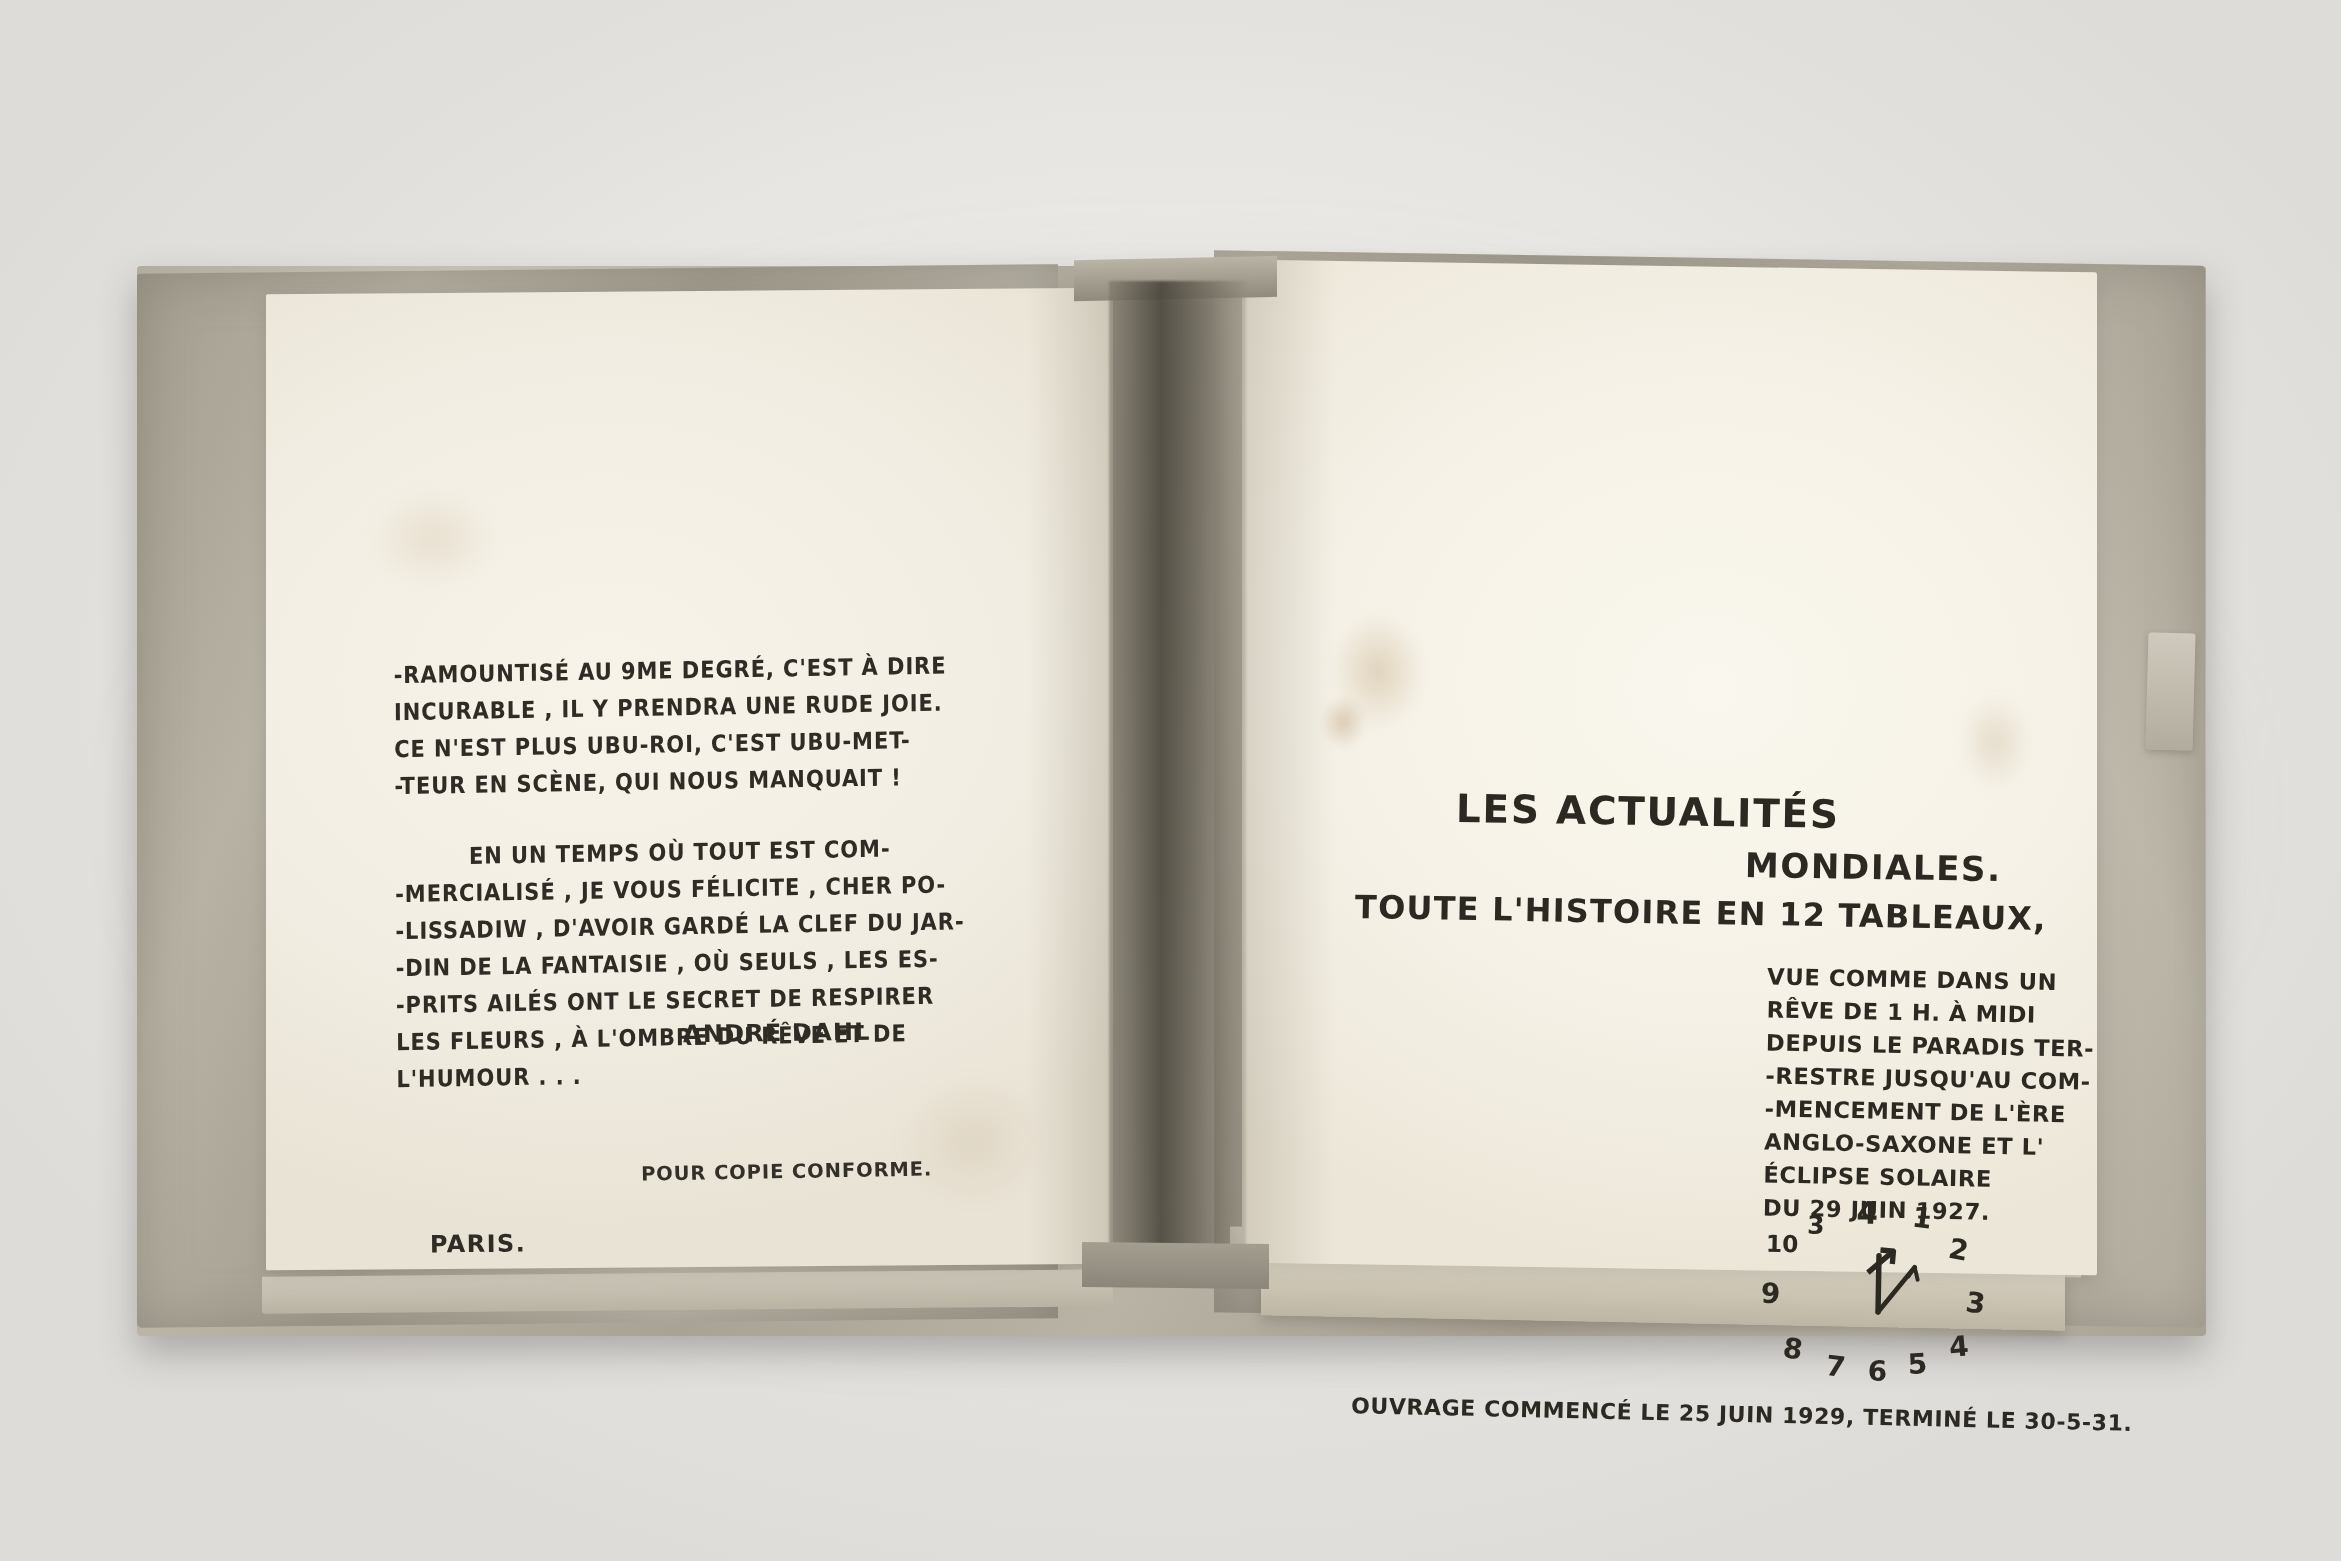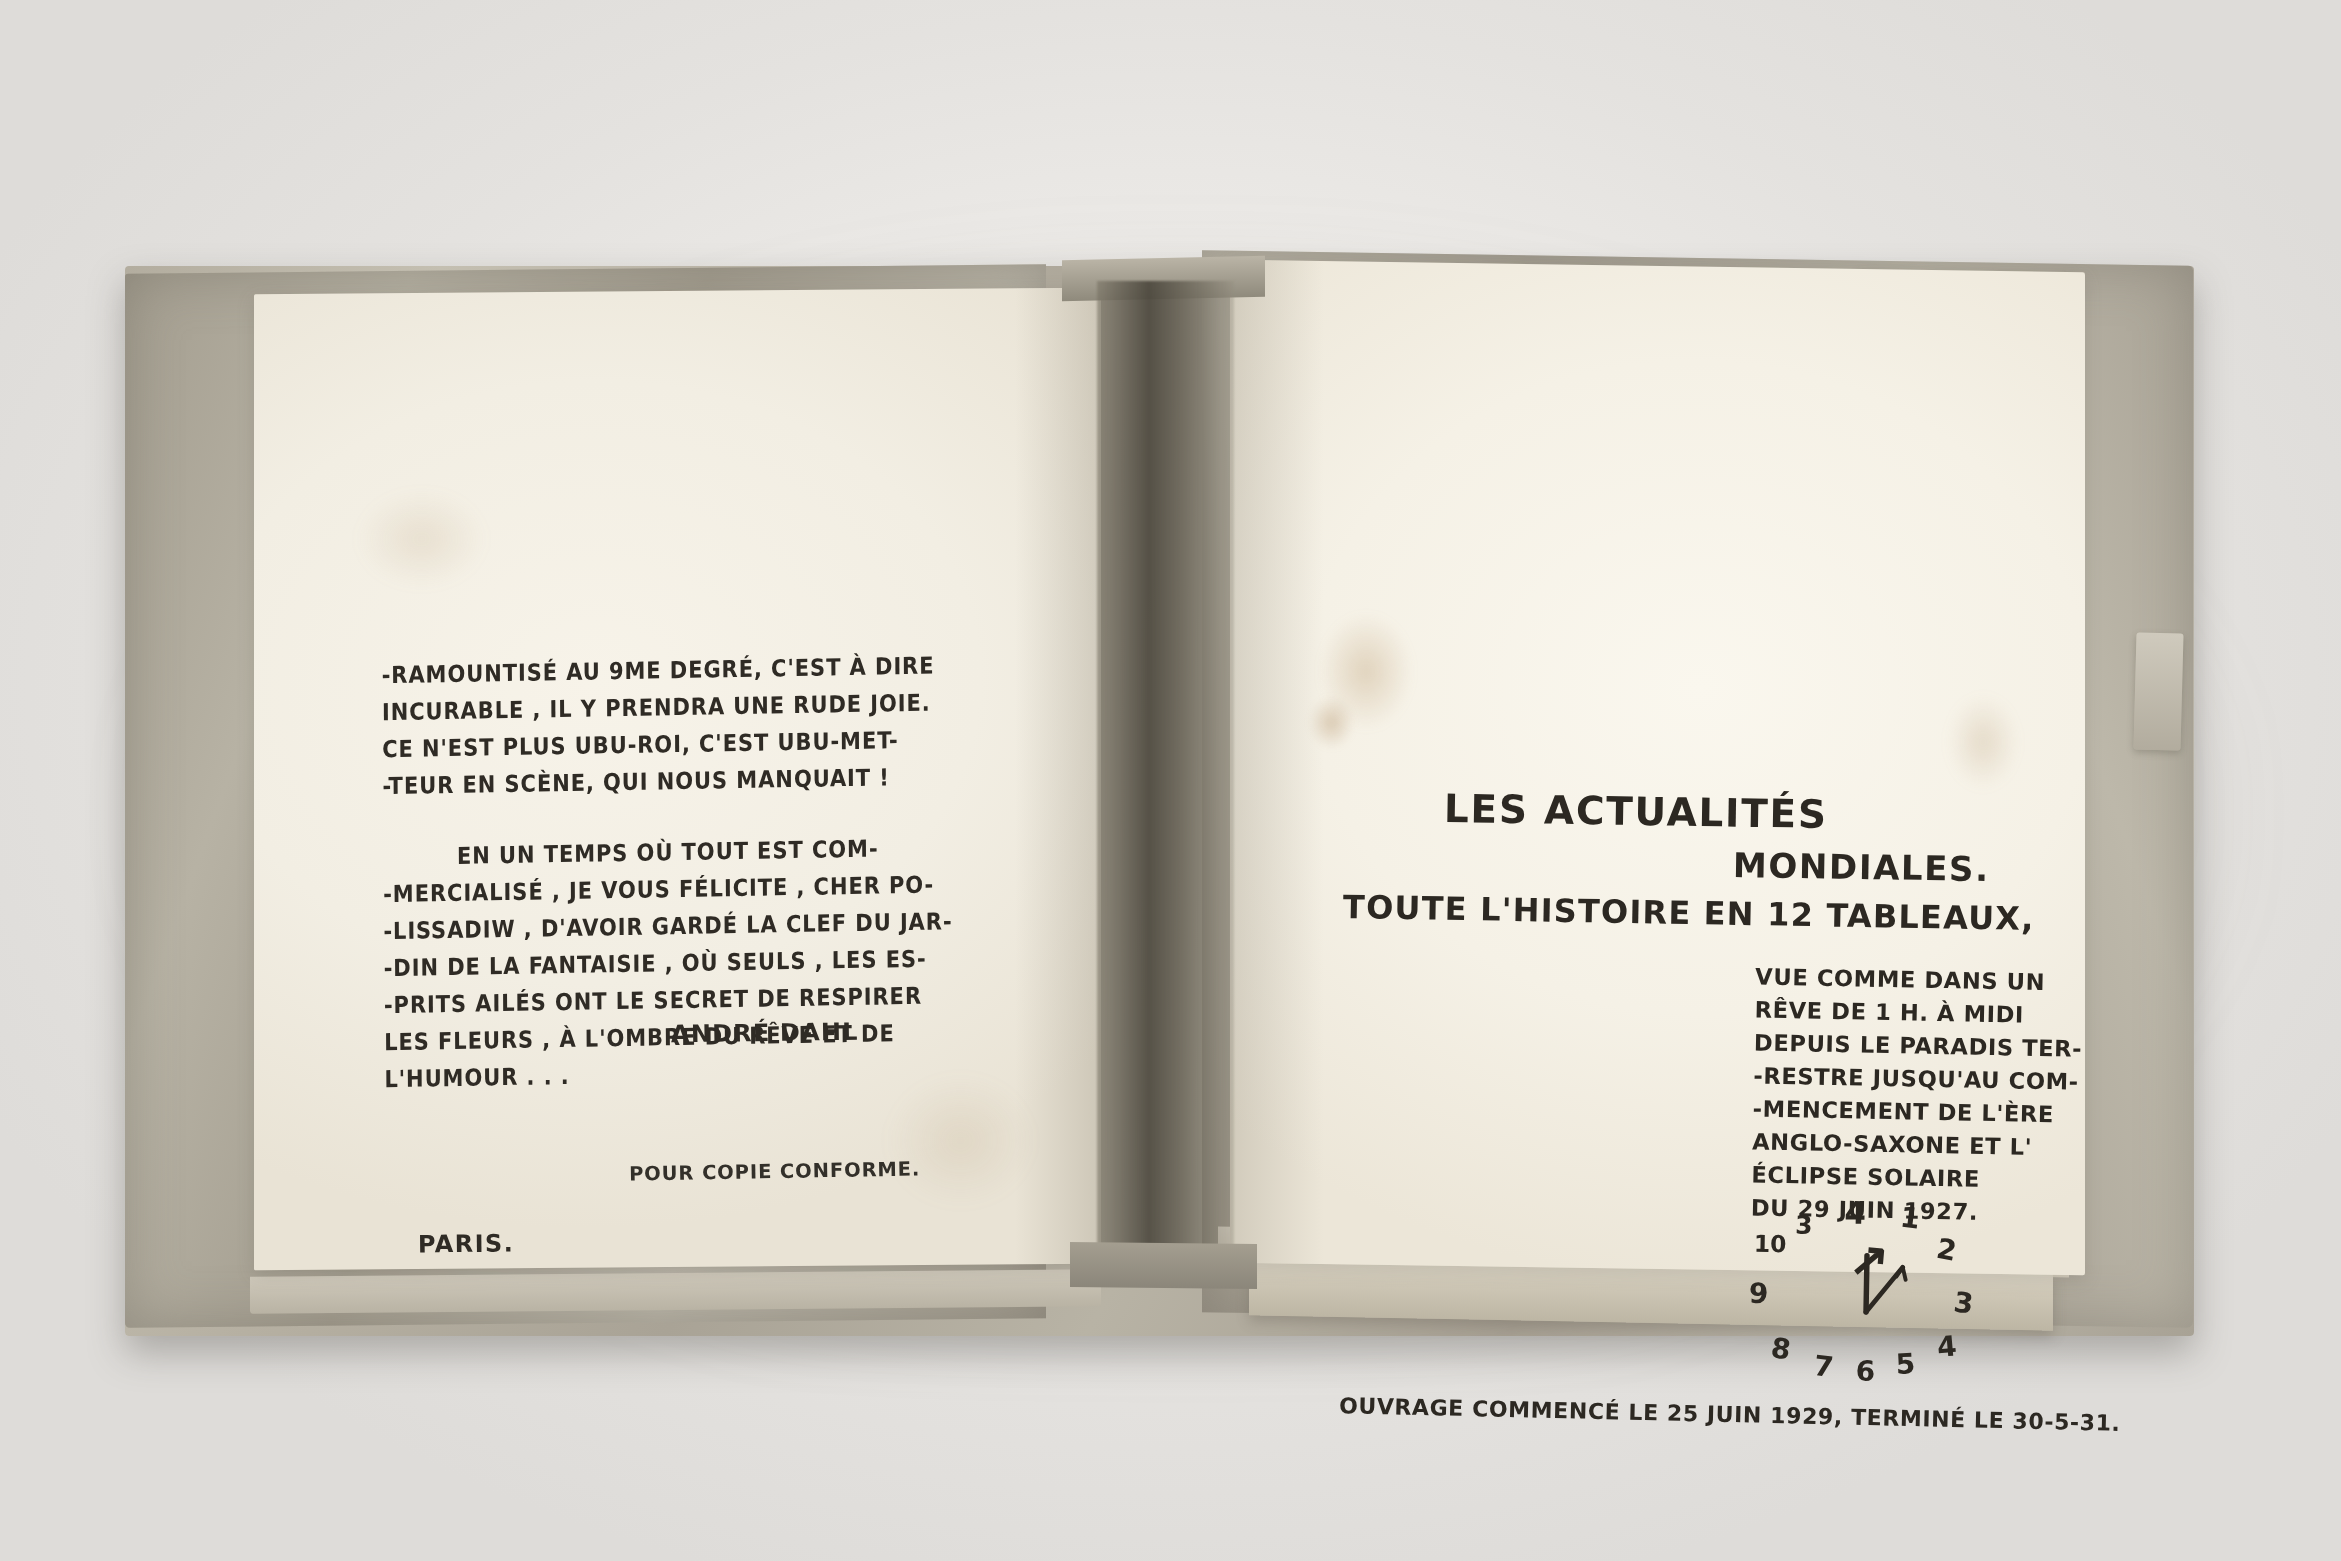--- a/index.html
+++ b/index.html
@@ -28,21 +28,21 @@
     width: 2139px;
     height: 1132px;
     background: radial-gradient(ellipse at 50% 52%, rgba(120,118,112,0.30) 0%, rgba(140,138,132,0.16) 48%, rgba(160,158,152,0.0) 72%);
     filter: blur(26.5px);
     pointer-events: none;
   }
 
   
   .book {
     position: absolute;
-    left: 125px;
+    left: 137px;
     top: 258px;
     width: 2069px;
     height: 1085px;
   }
 
   
   .cover {
     position: absolute;
     left: 0px;
     top: 7.8px;

